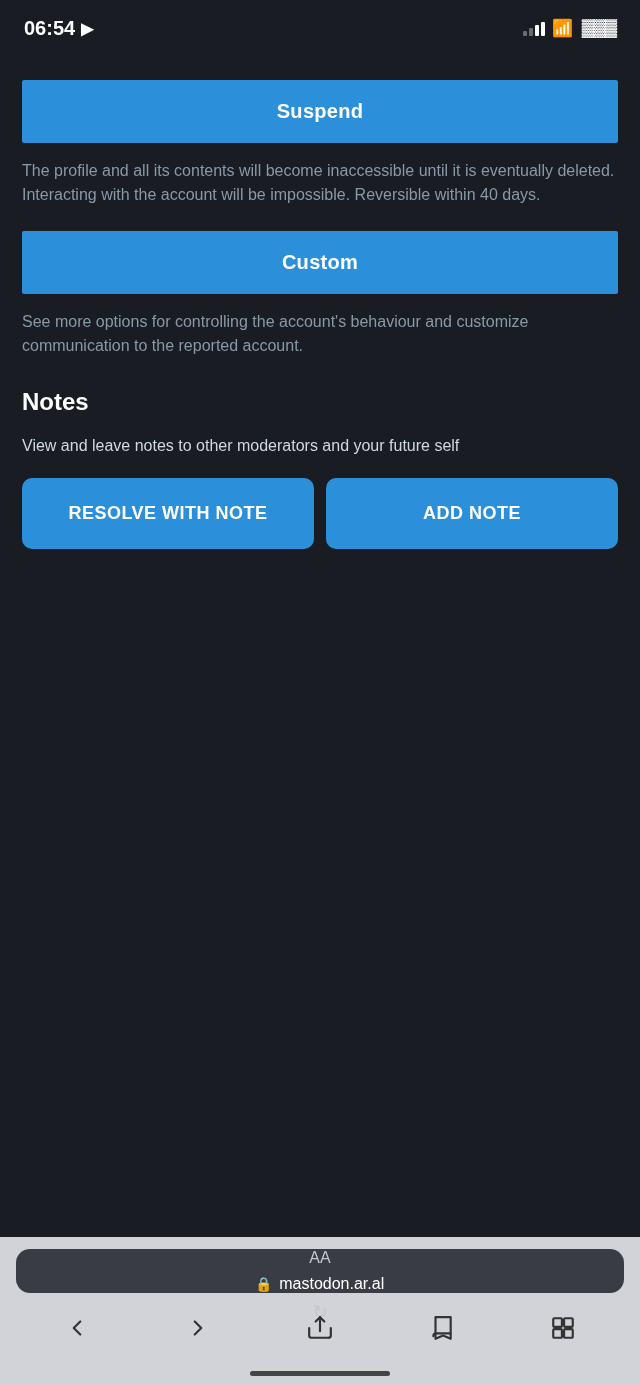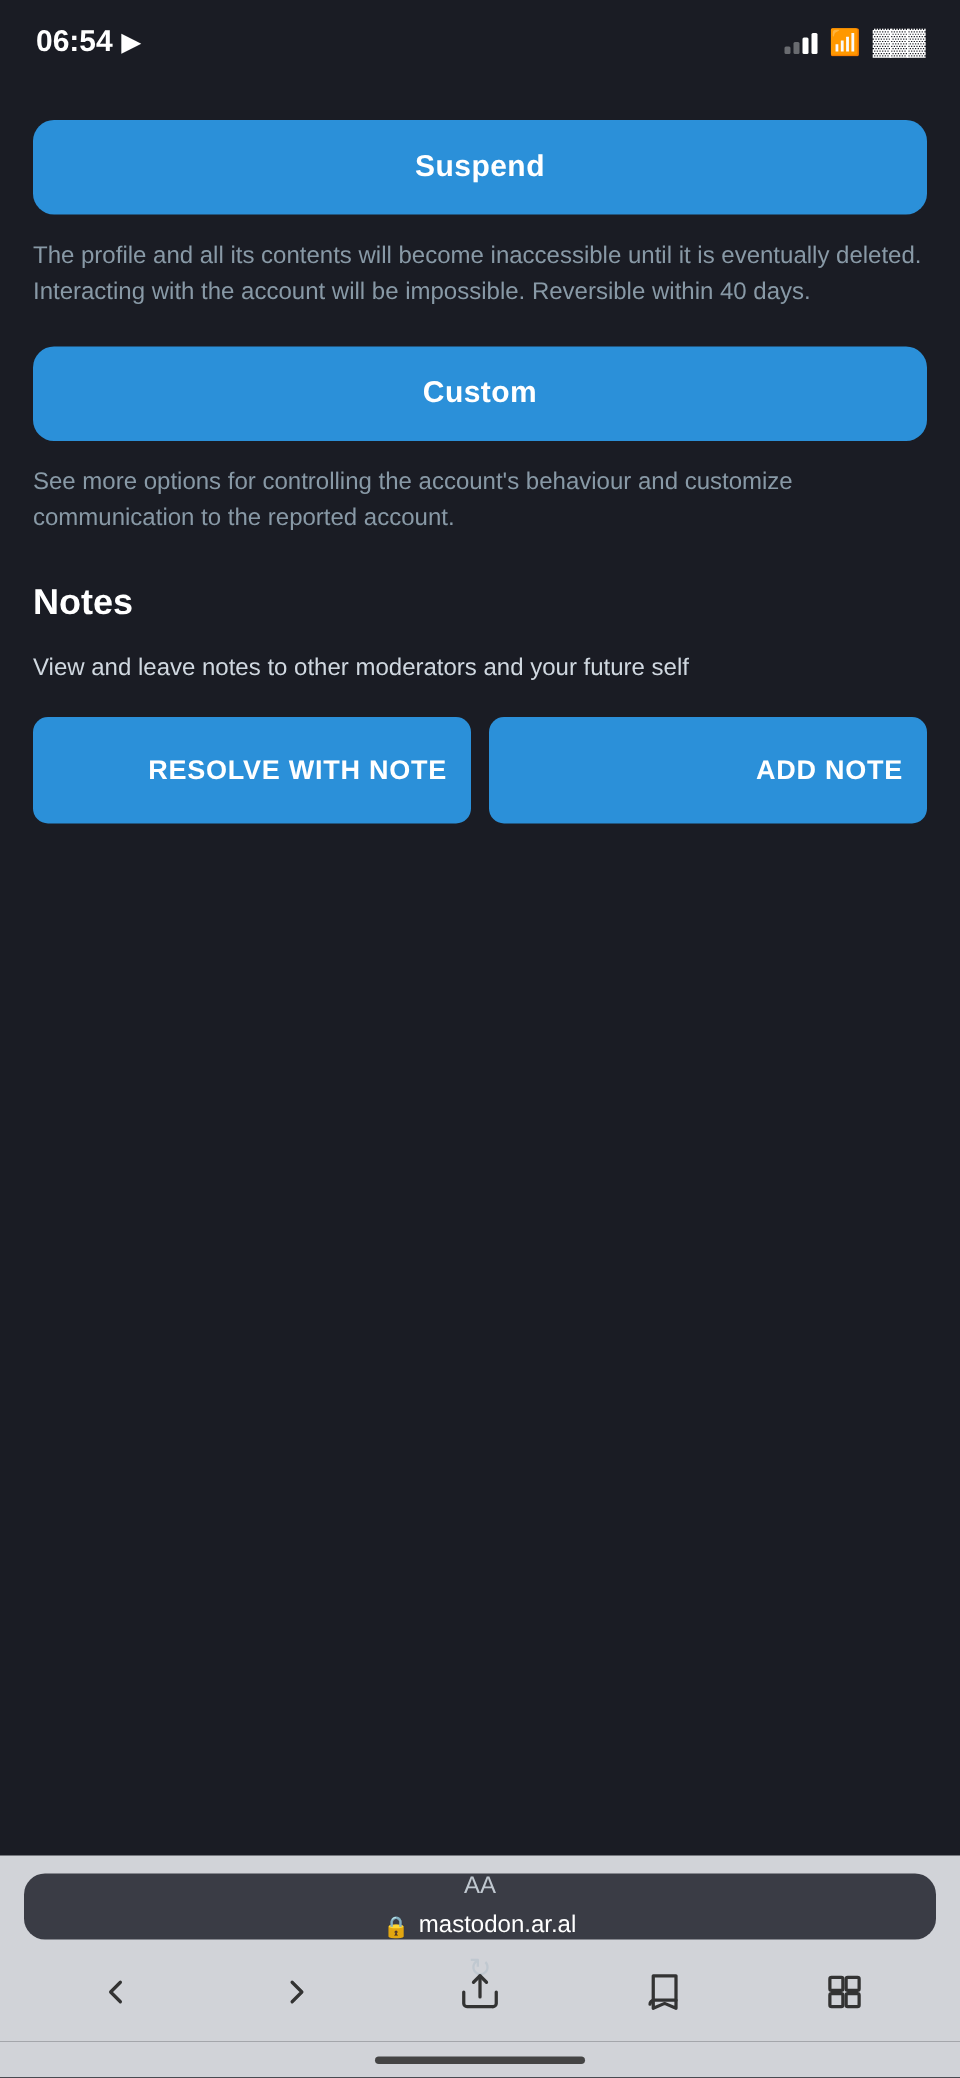--- a/index.html
+++ b/index.html
@@ -52,21 +52,21 @@
     
     .main-content {
       flex: 1;
       padding: 24px 22px 0 22px;
     }
 
     
     .action-btn {
       width: 100%;
       padding: 20px;
-      border-radius: 14px;
+      border-radius: 2px;
       border: none;
       font-size: 20px;
       font-weight: 600;
       color: #ffffff;
       cursor: pointer;
       text-align: center;
       letter-spacing: 0.3px;
     }
     .btn-blue {
       background: #2b90d9;
@@ -125,21 +125,21 @@
     }
     .action-btn-half {
       flex: 1;
       padding: 24px 16px;
       border-radius: 10px;
       border: none;
       font-size: 18px;
       font-weight: 700;
       color: #ffffff;
       cursor: pointer;
-      text-align: right;
+      text-align: center;
       background: #2b90d9;
       letter-spacing: 0.5px;
       line-height: 1.3;
       text-transform: uppercase;
     }
 
     
     .browser-bar {
       background: #d1d3d8;
       padding: 12px 16px 8px 16px;

